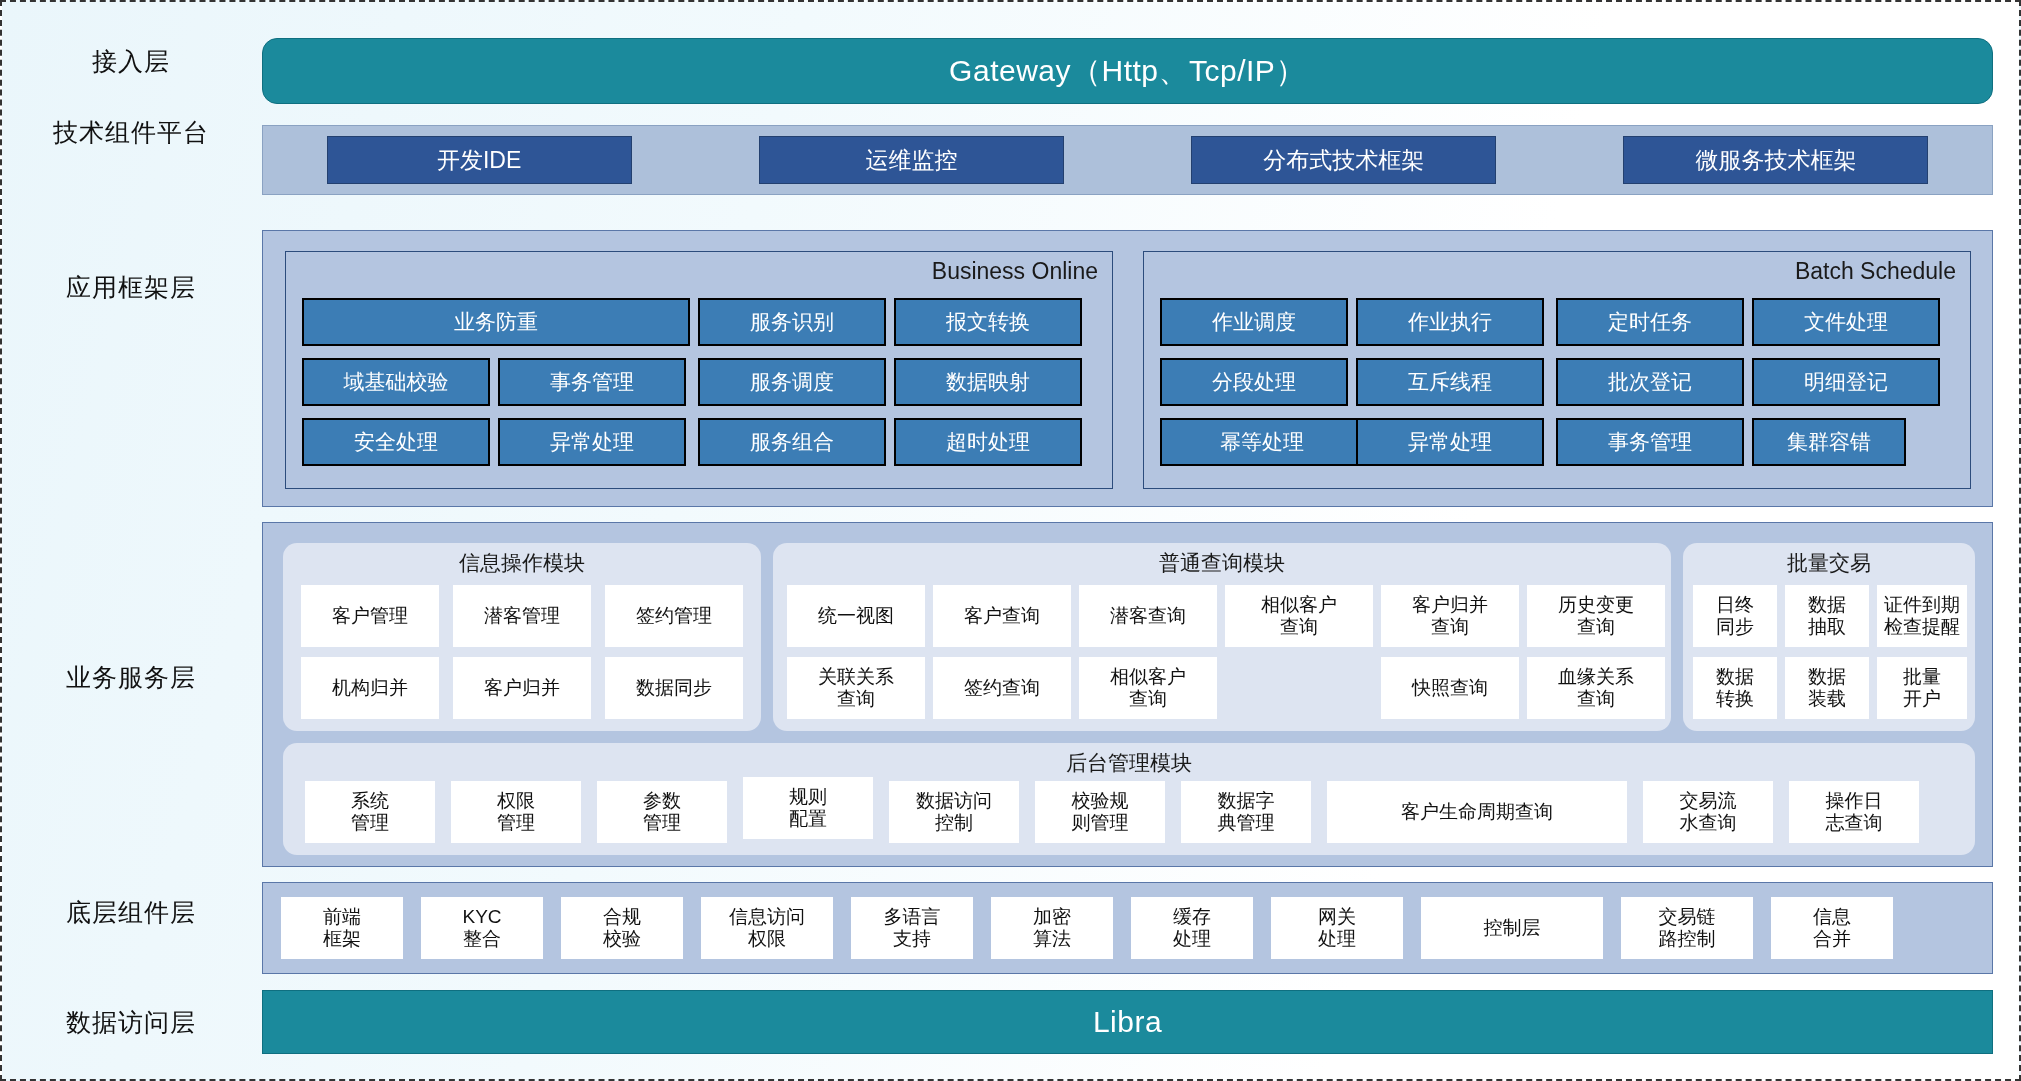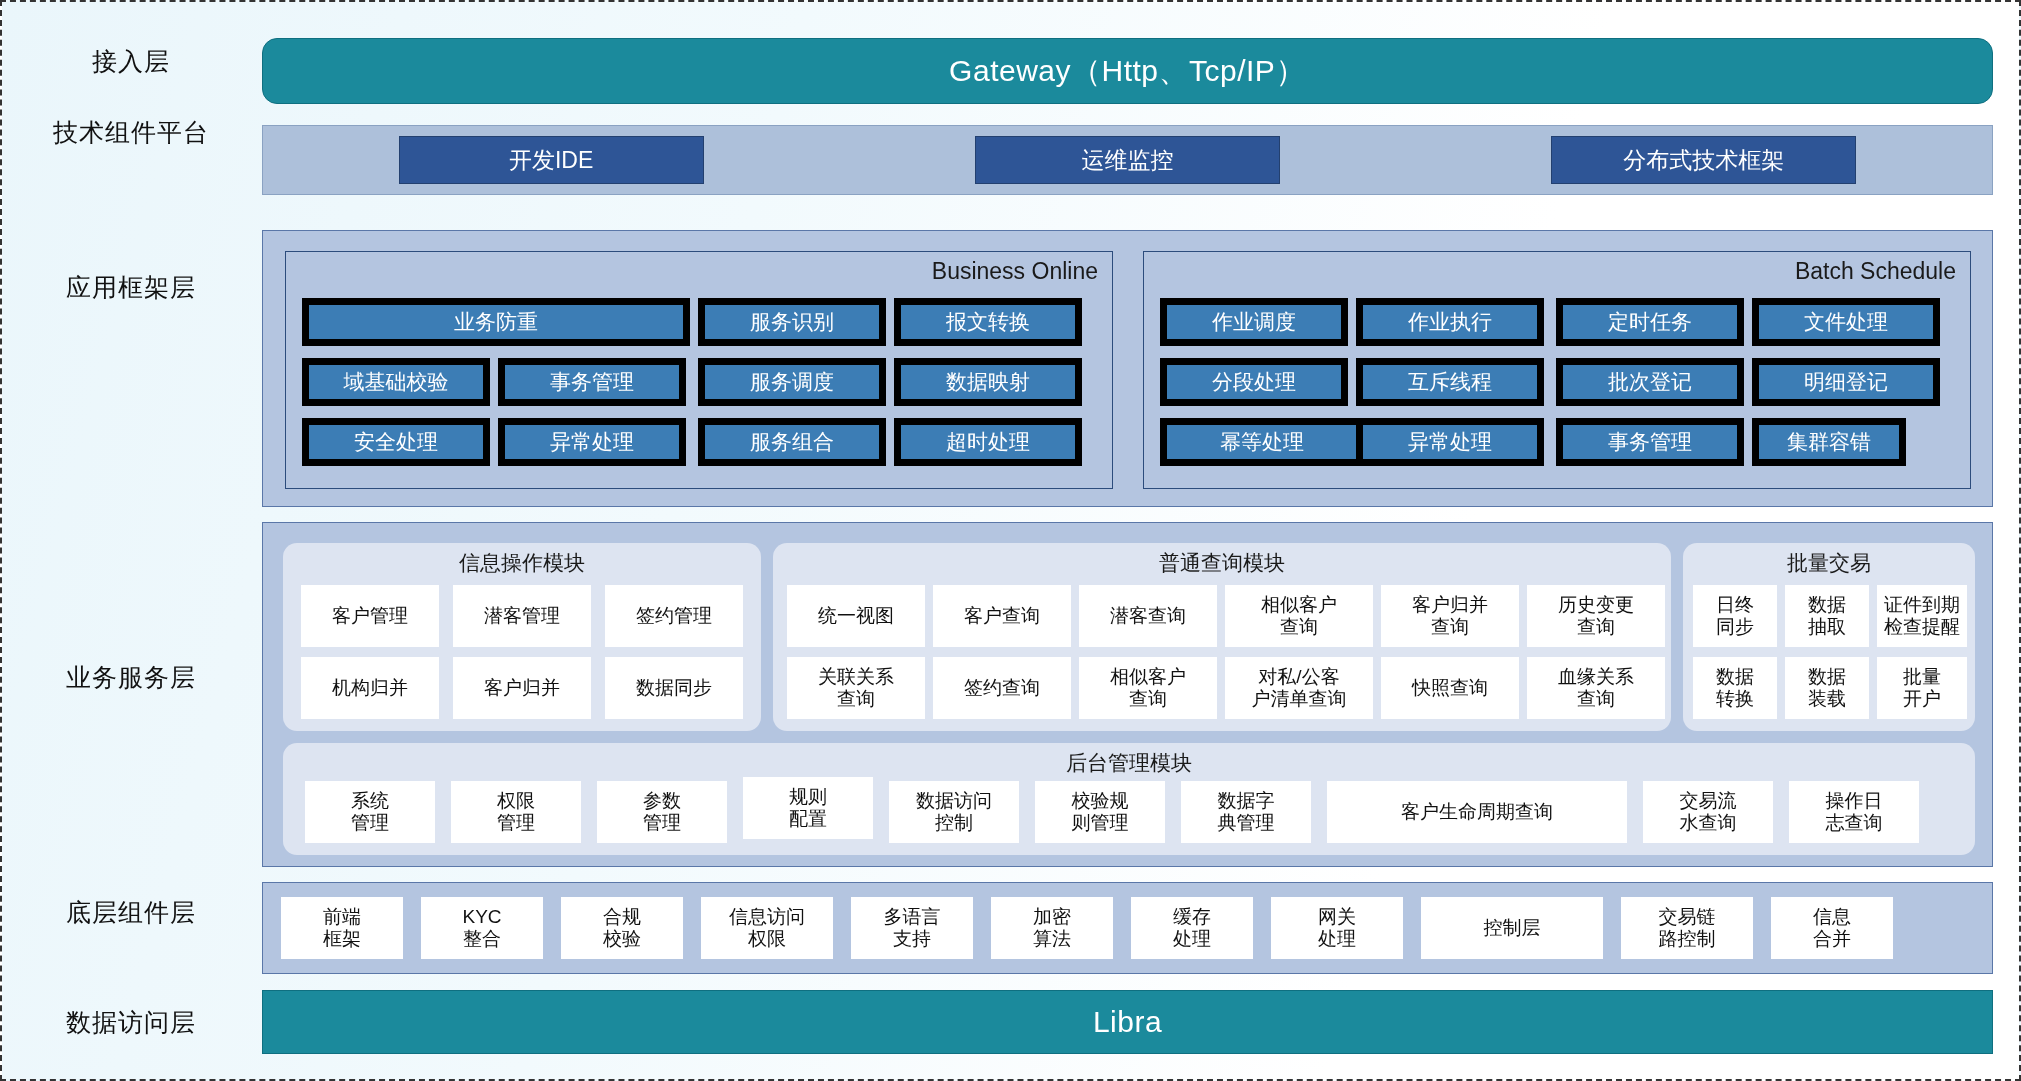--- a/index.html
+++ b/index.html
@@ -59,21 +59,21 @@
     background: #b4c5e0;
     border: 1px solid #2c4c7c;
   }
   .fw-title {
     position: absolute; right: 14px; top: 6px;
     font-size: 23px; color: #1a1a1a;
   }
   .fw-cell {
     position: absolute;
     background: #3c7db5;
-    border: 7px solid #000000;
+    border: 2px solid #000000;
     color: #ffffff; font-size: 21px;
     display: flex; align-items: center; justify-content: center;
     text-align: center; line-height: 1.12;
   }
 
   
   .svc-band {
     position: absolute;
     background: #b4c5e0;
     border: 1px solid #5a77a8;
@@ -123,20 +123,21 @@
   <div class="layer-label" style="top:985px;height:70px;">数据访问层</div>
 
   <div class="band teal-bar" style="left:260px;top:36px;width:1731px;height:66px;border-radius:15px;">
     <span>Gateway（Http、Tcp/IP）</span>
   </div>
 
   <div class="band tech-band" style="left:260px;top:123px;width:1731px;height:70px;">
     <div class="tech-chip">开发IDE</div>
     <div class="tech-chip">运维监控</div>
     <div class="tech-chip">分布式技术框架</div>
+    <div class="tech-chip">微服务技术框架</div>
   </div>
 
   <div class="band outer-band" style="left:260px;top:228px;width:1731px;height:277px;">
 
     <div class="fw-group" style="left:22px;top:20px;width:828px;height:238px;">
       <div class="fw-title">Business Online</div>
 
       <div class="fw-cell" style="left:16px;top:46px;width:388px;height:48px;">业务防重</div>
       <div class="fw-cell" style="left:412px;top:46px;width:188px;height:48px;">服务识别</div>
       <div class="fw-cell" style="left:608px;top:46px;width:188px;height:48px;">报文转换</div>
@@ -189,21 +190,20 @@
       <div class="svc-cell" style="left:14px;top:42px;width:138px;height:62px;">统一视图</div>
       <div class="svc-cell" style="left:160px;top:42px;width:138px;height:62px;">客户查询</div>
       <div class="svc-cell" style="left:306px;top:42px;width:138px;height:62px;">潜客查询</div>
       <div class="svc-cell" style="left:452px;top:42px;width:148px;height:62px;">相似客户<br>查询</div>
       <div class="svc-cell" style="left:608px;top:42px;width:138px;height:62px;">客户归并<br>查询</div>
       <div class="svc-cell" style="left:754px;top:42px;width:138px;height:62px;">历史变更<br>查询</div>
 
       <div class="svc-cell" style="left:14px;top:114px;width:138px;height:62px;">关联关系<br>查询</div>
       <div class="svc-cell" style="left:160px;top:114px;width:138px;height:62px;">签约查询</div>
       <div class="svc-cell" style="left:306px;top:114px;width:138px;height:62px;">相似客户<br>查询</div>
-      <div class="svc-cell" style="left:452px;top:114px;width:148px;height:62px;">对私/公客<br>户清单查询</div>
       <div class="svc-cell" style="left:608px;top:114px;width:138px;height:62px;">快照查询</div>
       <div class="svc-cell" style="left:754px;top:114px;width:138px;height:62px;">血缘关系<br>查询</div>
     </div>
 
     <div class="svc-group" style="left:1420px;top:20px;width:292px;height:188px;">
       <div class="svc-title">批量交易</div>
       <div class="svc-cell" style="left:10px;top:42px;width:84px;height:62px;">日终<br>同步</div>
       <div class="svc-cell" style="left:102px;top:42px;width:84px;height:62px;">数据<br>抽取</div>
       <div class="svc-cell" style="left:194px;top:42px;width:90px;height:62px;">证件到期<br>检查提醒</div>
       <div class="svc-cell" style="left:10px;top:114px;width:84px;height:62px;">数据<br>转换</div>

